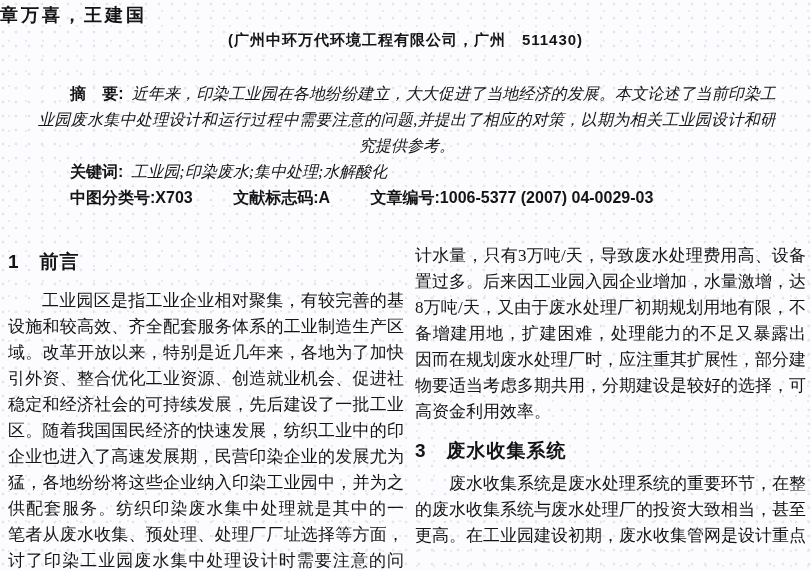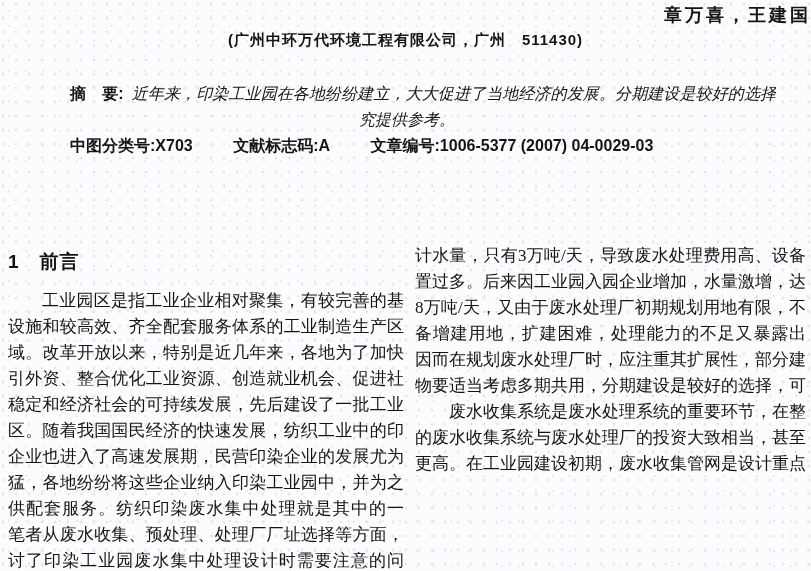--- a/index.html
+++ b/index.html
@@ -11,21 +11,21 @@
     color: #141414;
     background-color: #fcfbfd;
     background-image:
       radial-gradient(circle at 3px 4px,  #e7e3ee 1.1px, transparent 1.7px),
       radial-gradient(circle at 9px 11px, #ece8f2 1.0px, transparent 1.5px);
     background-size: 13px 14px, 17px 15px;
     font-family: "Liberation Serif", serif;
   }
   .authors {
     position: absolute; top: 3px; left: 0; width: 100%;
-    text-align: right;
+    text-align: left;
     font-family: "Liberation Sans", sans-serif;
     font-weight: bold; font-size: 18px; letter-spacing: 3px;
   }
   .affiliation {
     position: absolute; top: 31px; left: 0; width: 100%;
     text-align: center;
     font-family: "Liberation Sans", sans-serif;
     font-weight: bold; font-size: 15px; letter-spacing: 1px;
   }
   .meta {
@@ -61,22 +61,24 @@
 </style>
 </head>
 <body>
 
 <div class="page">
 
   <div class="authors">章万喜，王建国</div>
   <div class="affiliation">(广州中环万代环境工程有限公司，广州　511430)</div>
 
   <div class="meta">
-    <div class="mline just indent"><span class="blabel">摘　要:</span><span class="kai">近年来，印染工业园在各地纷纷建立，大大促进了当地经济的发展。分期建设是较好的选择</span></div>
+    <div class="mline just indent"><span class="blabel">摘　要:</span><span class="kai">近年来，印染工业园在各地纷纷建立，大大促进了当地经济的发展。本文论述了当前印染工</span></div>
+    <div class="mline just kai">业园废水集中处理设计和运行过程中需要注意的问题,并提出了相应的对策，以期为相关工业园设计和研</div>
     <div class="mline kai">究提供参考。</div>
+    <div class="mline indent"><span class="blabel">关键词:</span><span class="kai">工业园;印染废水;集中处理;水解酸化</span></div>
     <div class="mline indent clc">
       <span class="seg"><span>中图分类号:</span><span>X703</span></span>
       <span class="seg"><span>文献标志码:</span><span>A</span></span>
       <span class="seg"><span>文章编号:</span><span>1006-5377 (2007) 04-0029-03</span></span>
     </div>
   </div>
 
   <div class="col left">
     <div class="heading">1　前言</div>
     <div class="bline just indent">工业园区是指工业企业相对聚集，有较完善的基础</div>
@@ -92,18 +94,20 @@
     <div class="bline just">讨了印染工业园废水集中处理设计时需要注意的问题。</div>
   </div>
 
   <div class="col right">
     <div class="bline just">计水量，只有3万吨/天，导致废水处理费用高、设备闲</div>
     <div class="bline just">置过多。后来因工业园入园企业增加，水量激增，达到</div>
     <div class="bline just">8万吨/天，又由于废水处理厂初期规划用地有限，不具</div>
     <div class="bline just">备增建用地，扩建困难，处理能力的不足又暴露出来。</div>
     <div class="bline just">因而在规划废水处理厂时，应注重其扩展性，部分建筑</div>
     <div class="bline just">物要适当考虑多期共用，分期建设是较好的选择，可提</div>
+    <div class="bline">高资金利用效率。</div>
+    <div class="heading">3　废水收集系统</div>
     <div class="bline just indent">废水收集系统是废水处理系统的重要环节，在整个</div>
     <div class="bline just">的废水收集系统与废水处理厂的投资大致相当，甚至</div>
     <div class="bline just">更高。在工业园建设初期，废水收集管网是设计重点</div>
   </div>
 
 </div>
 
 </body></html>

